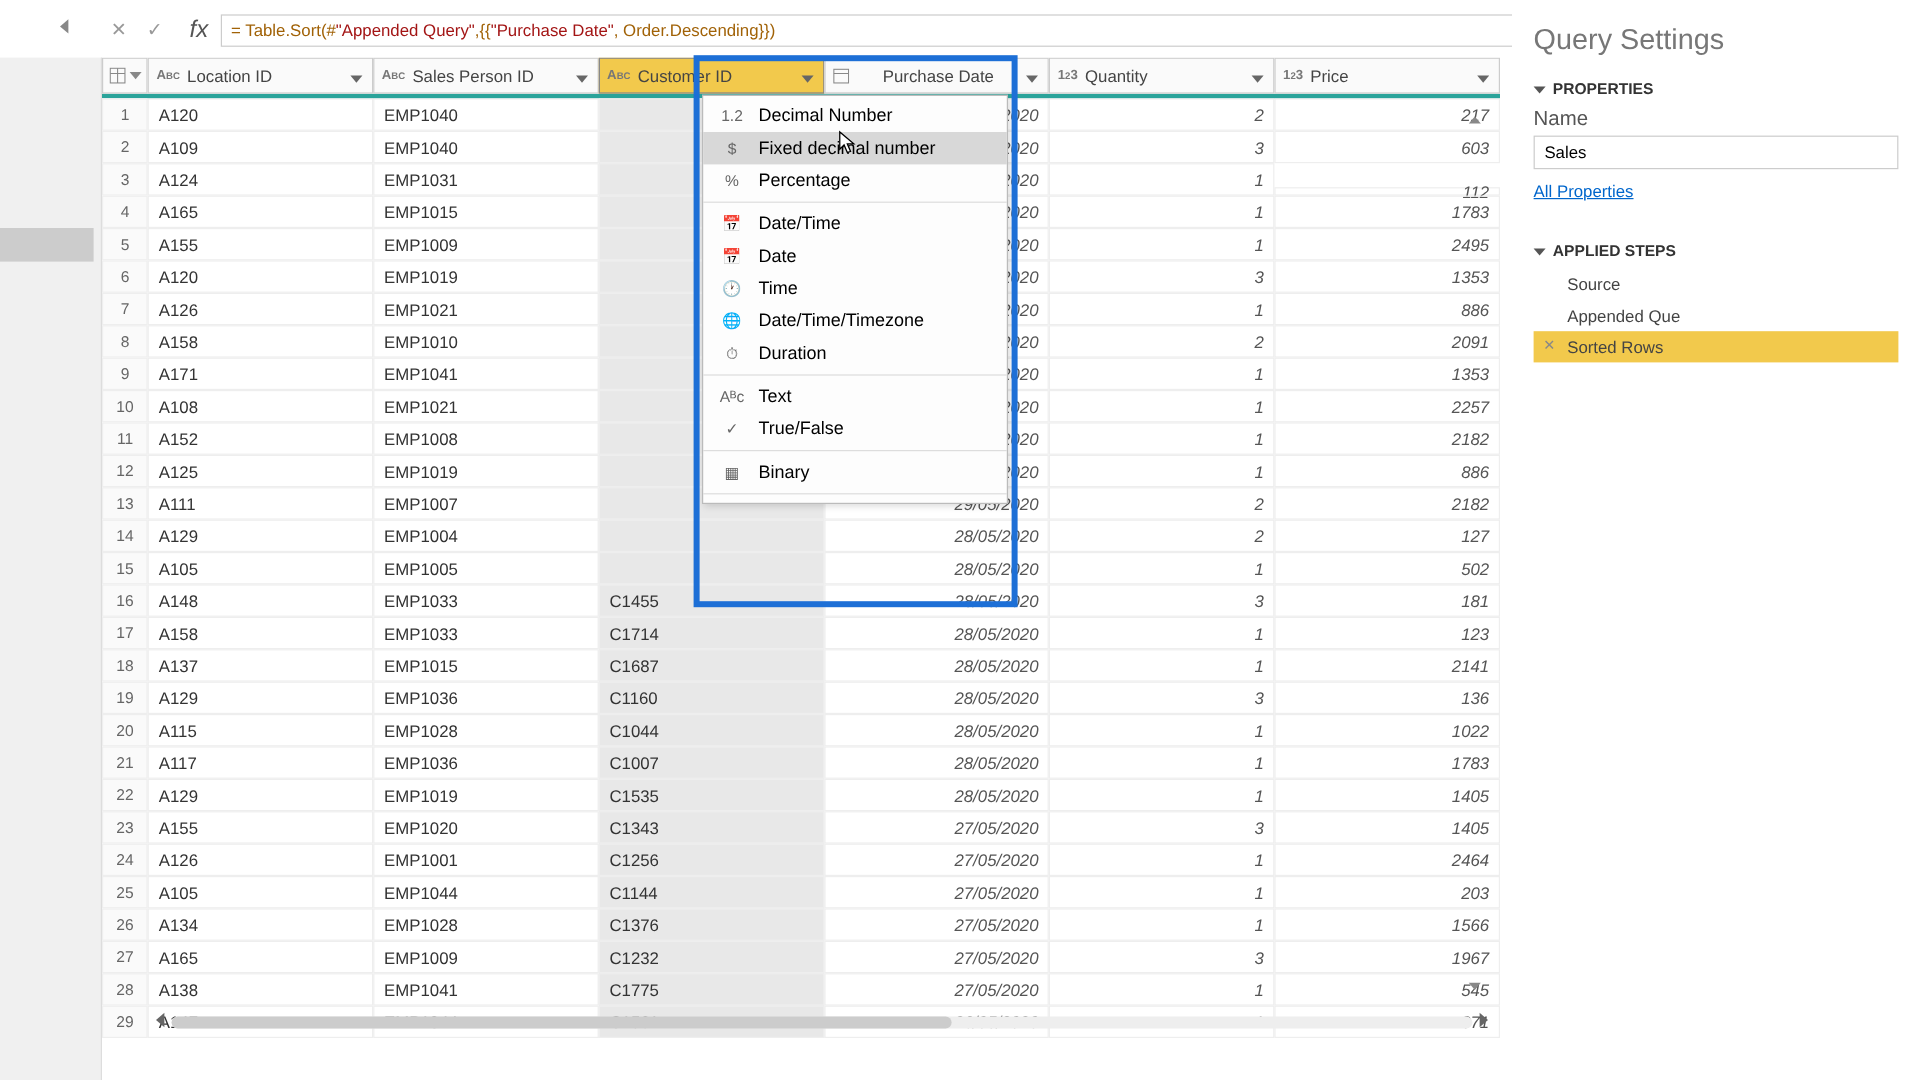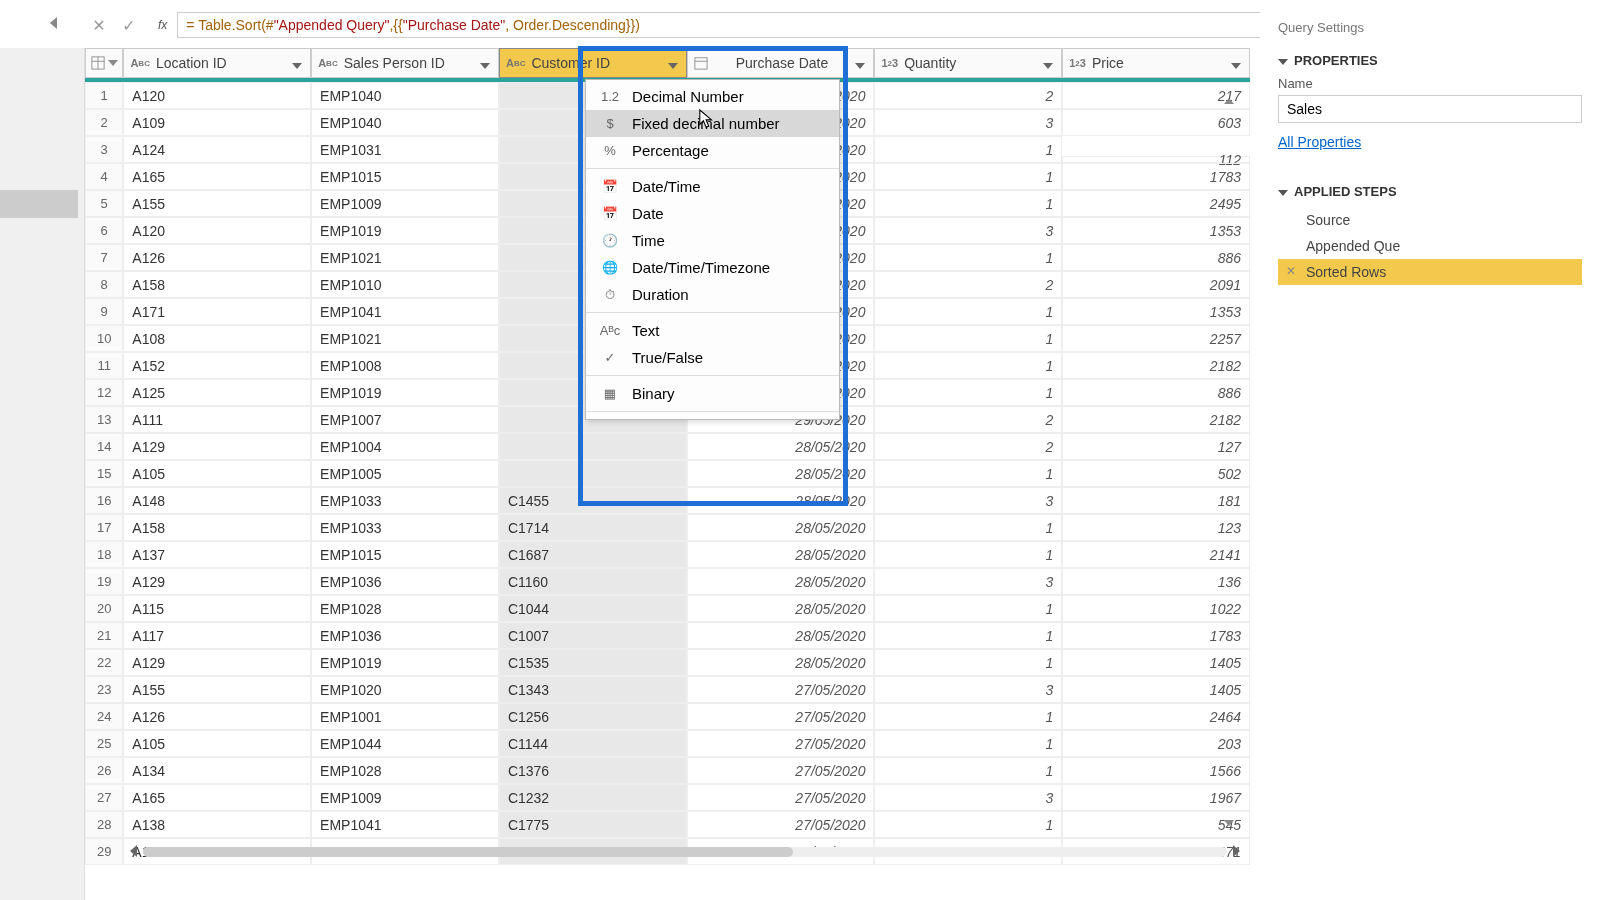--- a/index.html
+++ b/index.html
@@ -2,21 +2,21 @@
 <html><head>
 <meta charset="utf-8">
 <style>
 * { margin: 0; padding: 0; box-sizing: border-box; font-family: "Segoe UI", Arial, sans-serif; }
 body { background: #fff; width: 1600px; height: 900px; overflow: hidden; position: relative; }
 
 .formula-bar { position: absolute; top: 10px; left: 50px; right: 20px; height: 30px; display: flex; align-items: center; }
 .nav-back { width: 20px; height: 20px; margin-right: 18px; cursor: pointer; }
 .fb-btn { width: 22px; height: 22px; display: inline-flex; align-items: center; justify-content: center; margin-right: 8px; color: #999; }
 .fb-check { color: #999; }
-.fx-label { font-style: italic; font-size: 12px; color: #555; margin: 0 10px; }
+.fx-label { font-style: italic; font-size: 20px; color: #555; margin: 0 10px; }
 .formula-input { flex: 1; border: 1px solid #ccc; padding: 4px 8px; font-size: 14px; font-family: Consolas, monospace; }
 .formula-input .kw { color: #a16207; }
 .formula-input .str { color: #a31515; }
 .formula-dd { width: 18px; margin-left: 4px; }
 
 .main-area { position: absolute; top: 48px; left: 0; right: 350px; bottom: 0; display: flex; }
 .left-gutter { width: 85px; background: #f0f0f0; border-right: 1px solid #ddd; }
 .left-gutter-hl { position: absolute; left: 0; top: 142px; width: 78px; height: 28px; background: #ccc; }
 
 .grid-wrap { flex: 1; position: relative; overflow: hidden; }
@@ -47,24 +47,24 @@
 
 .scroll-indicator { position:absolute; width:16px; right:10px; }
 .scroll-up { top:90px; }
 .scroll-down { bottom:70px; }
 .hscroll-bar { position:absolute; bottom:40px; left:130px; right:20px; height:16px; display:flex; align-items:center; justify-content:space-between; }
 .hscroll-track { flex:1; height:10px; background:#eee; margin:0 6px; border-radius:5px; position:relative; }
 .hscroll-thumb { position:absolute; left:0; width:60%; height:100%; background:#ccc; border-radius:5px; }
 
 
 .query-settings { position: absolute; top: 10px; right: 0; width: 340px; bottom: 0; padding: 10px 18px; background: #fff; }
-.qs-title { font-size: 13px; color: #777; margin-bottom: 18px; }
+.qs-title { font-size: 24px; color: #777; margin-bottom: 18px; }
 .qs-section-header { display: flex; align-items: center; font-size: 13px; font-weight: bold; color: #333; margin-bottom: 8px; }
 .qs-section-header .tri { margin-right: 6px; }
-.qs-name-label { font-size: 13px; color: #555; margin-bottom: 4px; }
+.qs-name-label { font-size: 17px; color: #555; margin-bottom: 4px; }
 .qs-name-input { width: 100%; border: 1px solid #ccc; padding: 5px 8px; font-size: 14px; margin-bottom: 10px; }
 .qs-link { color: #0066cc; font-size: 14px; text-decoration: underline; cursor: pointer; margin-bottom: 20px; display:inline-block; }
 .steps-list { }
 .step { font-size: 14px; padding: 5px 4px 5px 28px; color: #444; cursor: pointer; position:relative; }
 .step.selected { background: #f2c94c; }
 .step .del-x { position:absolute; left:8px; color:#888; font-size:12px; }
 
 
 .type-menu { position: absolute; top: 79px; left: 585px; width: 255px; background: #fdfdfd; border: 1px solid #bbb; box-shadow: 2px 2px 6px rgba(0,0,0,.15); z-index: 50; padding: 3px 0; }
 .type-menu .mi { display: flex; align-items: center; padding: 5px 12px; font-size: 15px; cursor: pointer; }

